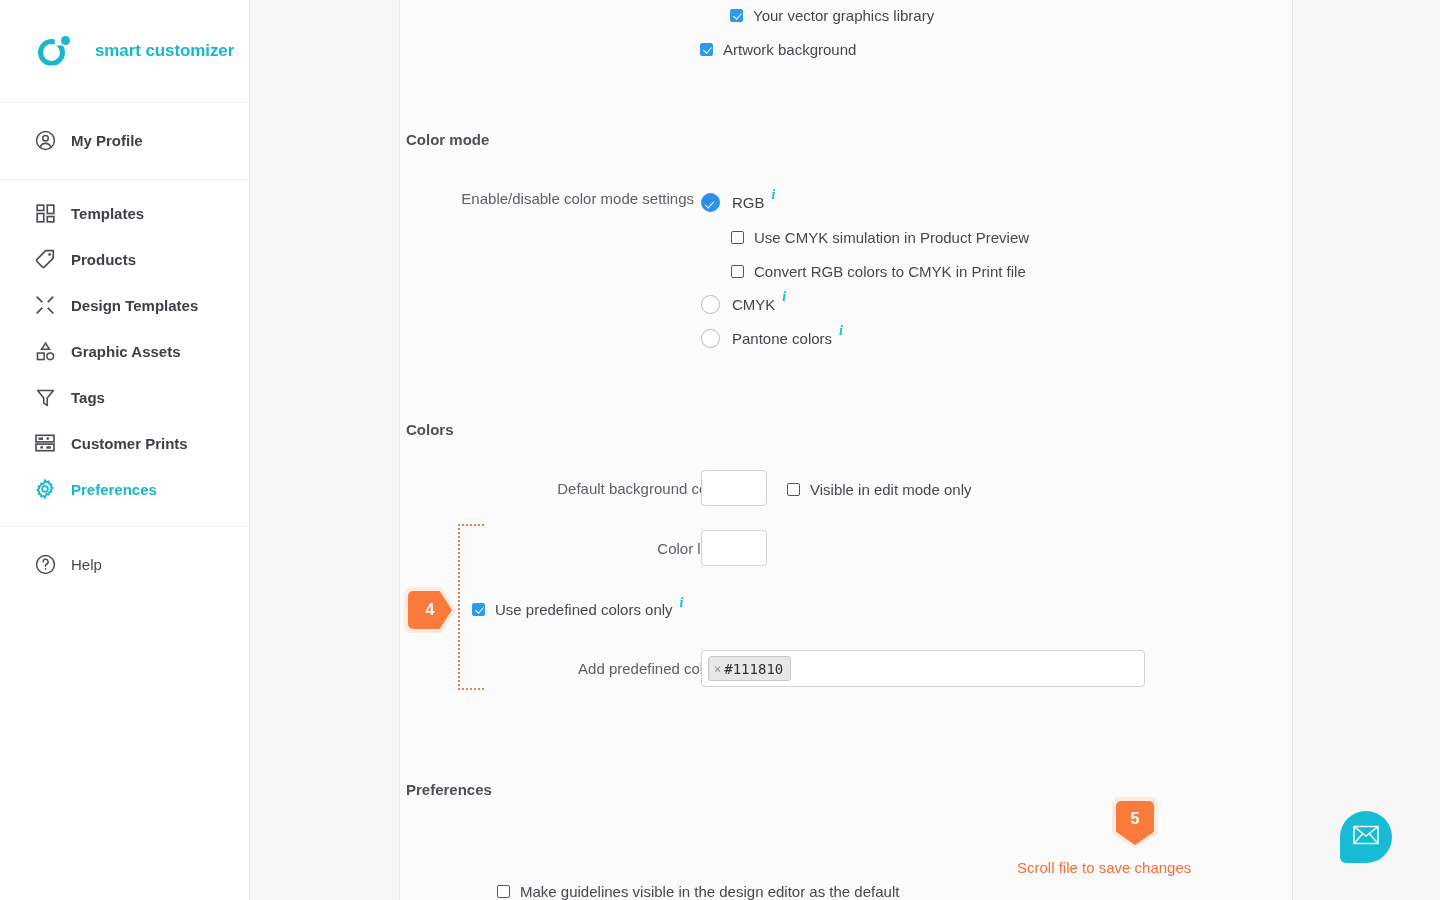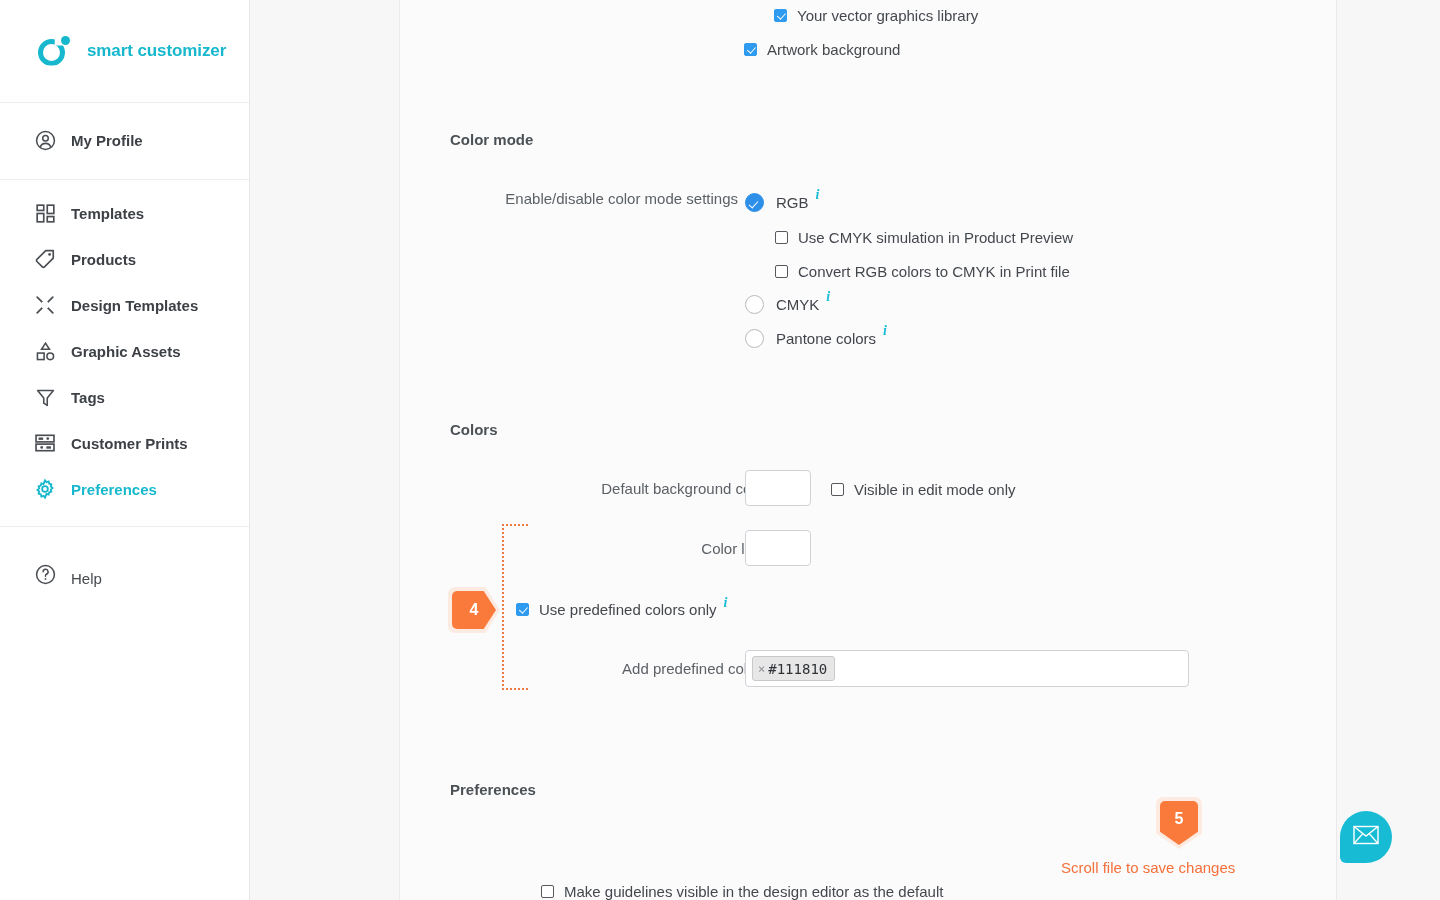--- a/index.html
+++ b/index.html
@@ -33,21 +33,21 @@
     width: 27px; height: 27px; border-radius: 50%;
     border: 5px solid #17b8cd;
     clip-path: polygon(0 0, 62% 0, 62% 26%, 100% 26%, 100% 100%, 0 100%);
   }
   .logo-dot {
     position: absolute; right: 1px; top: 1px;
     width: 9px; height: 9px; border-radius: 50%;
     background: #17b8cd;
   }
   .logo-text {
-    margin-left: 16px;
+    margin-left: 24px;
     color: #17b8cd;
     font-size: 17px;
     font-weight: 600;
     letter-spacing: -0.1px;
     white-space: nowrap;
   }
 
   .nav-group { border-bottom: 1px solid #ececee; padding: 8px 0; }
   .nav-group.profile { padding: 14px 0 16px; }
   .nav-group.main { padding: 10px 0 14px; }
@@ -63,34 +63,34 @@
     font-weight: 700;
   }
   .nav-item .ico {
     width: 26px; height: 26px;
     margin-right: 13px;
     display: flex; align-items: center; justify-content: center;
     flex: 0 0 26px;
   }
   .nav-item .ico svg { display: block; }
   .nav-item.active { color: #17b8cd; }
-  .nav-item.light { font-weight: 400; color: #46494e; align-items: flex-end; }
+  .nav-item.light { font-weight: 400; color: #46494e; }
 
   
   .gutter { flex: 0 0 150px; background: #f7f7f8; height: 900px; border-right: 1px solid #ececee; }
   .panel {
     flex: 0 0 892px;
     height: 900px;
     background: #fbfbfc;
     border-right: 1px solid #e9e9ec;
     position: relative;
   }
   .rightpad { flex: 1; background: #f7f7f8; height: 900px; }
 
-  .panel-inner { position: relative; width: 892px; height: 796px; margin-left: 44px; }
+  .panel-inner { position: relative; width: 892px; height: 796px; }
 
   .section-title {
     position: absolute;
     font-size: 15px;
     font-weight: 700;
     color: #4c5155;
   }
 
   .row { position: absolute; display: flex; align-items: center; }
   .field-label {

